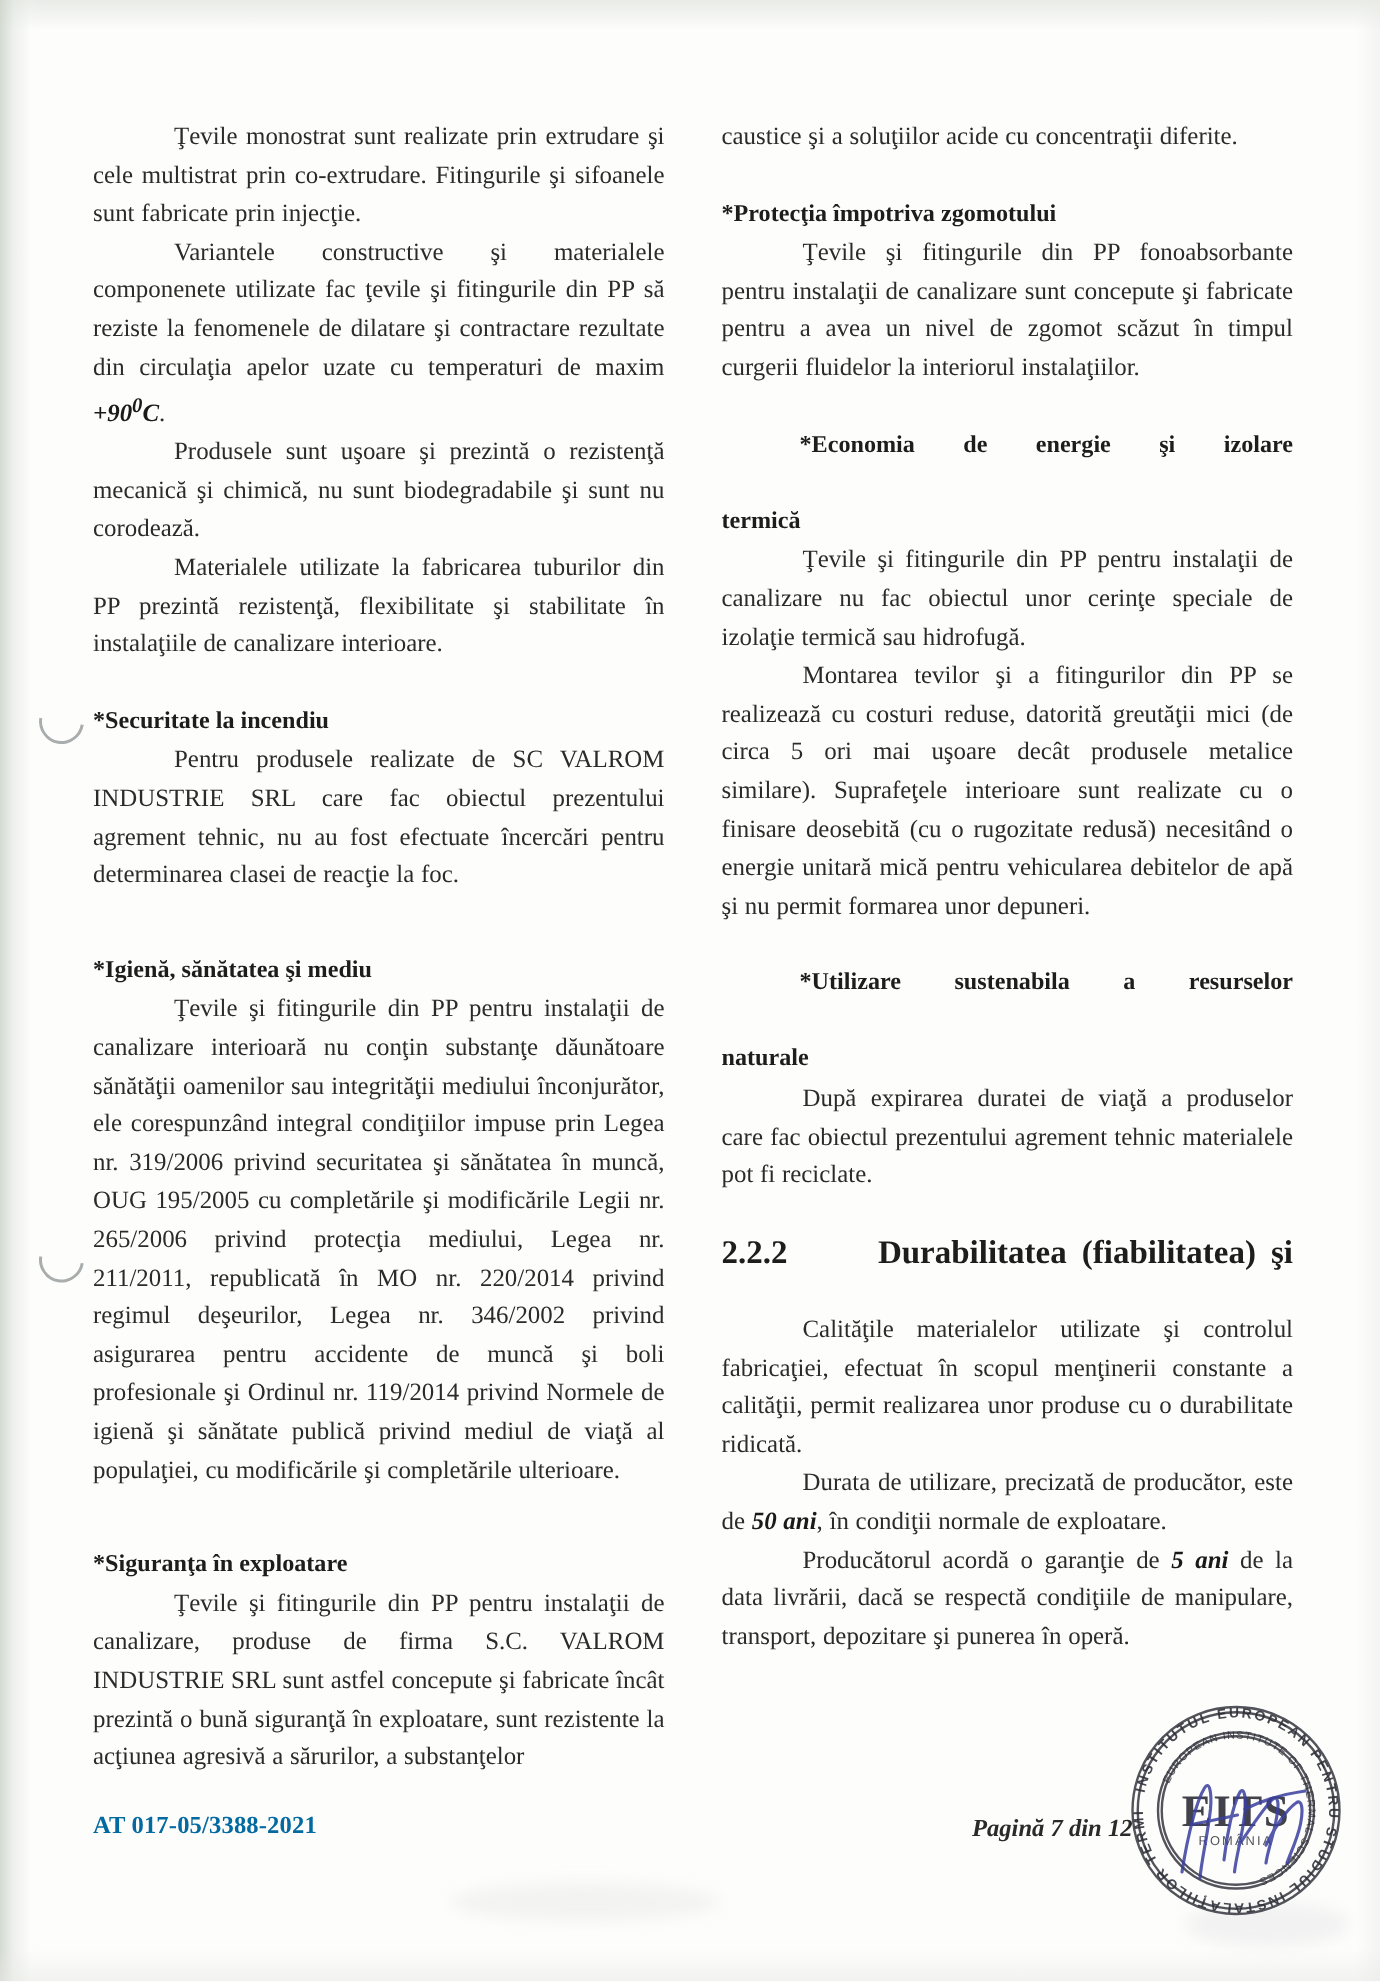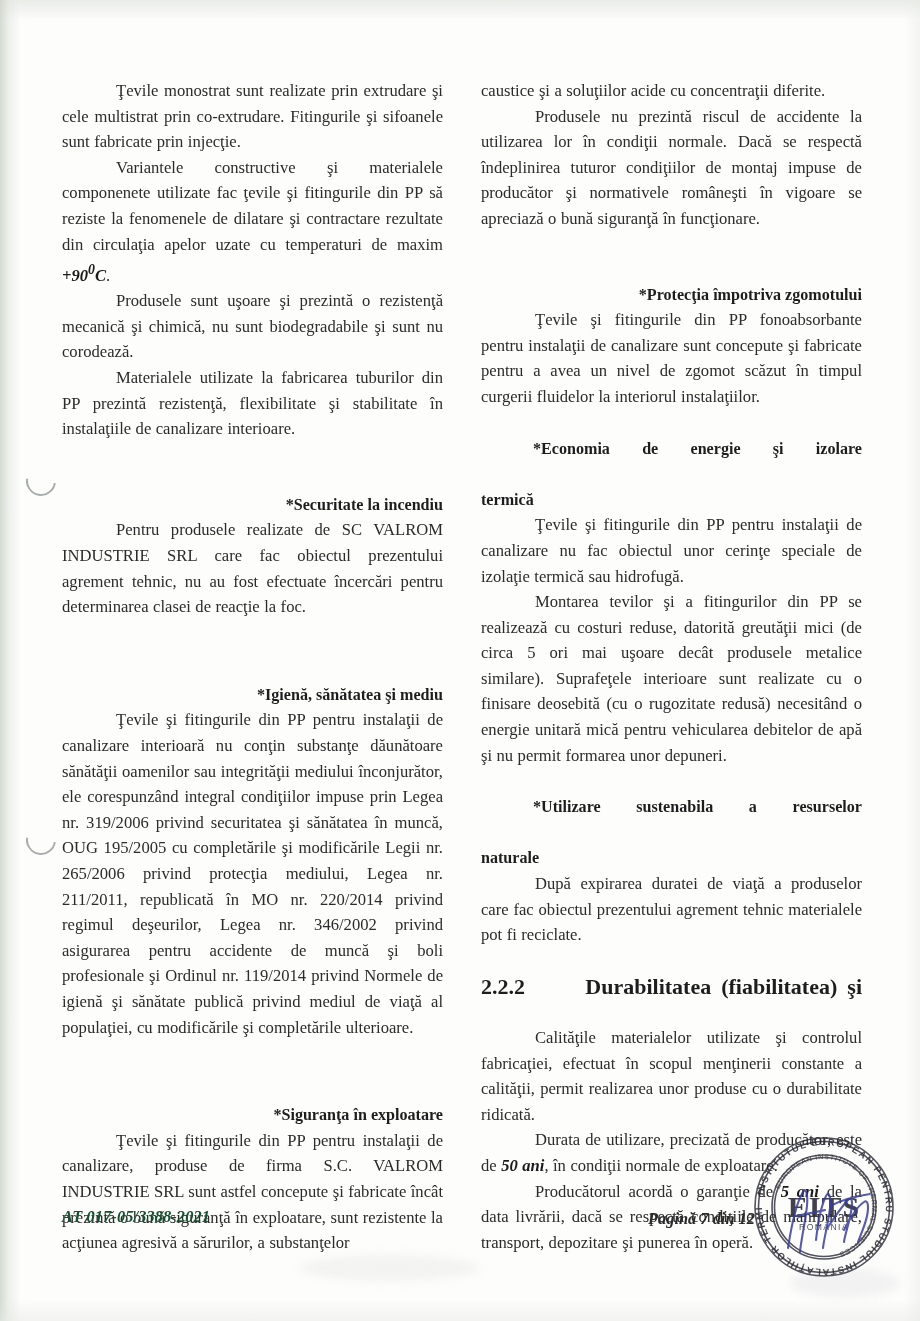--- a/index.html
+++ b/index.html
@@ -109,23 +109,22 @@
   h3.heading {
     margin: 0;
     font-size: 16.1px;
     line-height: 25.6px;
     font-weight: bold;
     color: #1d1d1d;
     text-align: justify;
     text-indent: 0;
   }
   h3.heading.centered {
-    text-align: right;
+    text-align: left;
     text-indent: 0;
-    margin-top: 24px;
   }
   h3.heading.ind {
     text-indent: 52px;
   }
   
   h3.heading.stretch {
     text-align: justify;
   }
   h3.heading.stretch::after {
     content: "";
@@ -150,23 +149,22 @@
   .gap-lg { height: 38px; }
 
   b, strong { font-weight: bold; color: #1a1a1a; font-style: italic; }
 
   
   .footer-left {
     position: absolute;
     left: 62px;
     top: 1207px;
     font-size: 16.4px;
-    font-style: italic;
     font-weight: bold;
-    color: #14532d;
+    color: #0369a1;
     letter-spacing: 0.1px;
   }
   .footer-right {
     position: absolute;
     left: 648px;
     top: 1209px;
     font-size: 16.4px;
     font-style: italic;
     font-weight: bold;
     color: #2a2a2a;
@@ -251,21 +249,20 @@
         <h3 class="heading centered">*Siguranţa în exploatare</h3>
 
         <p class="para">Ţevile şi fitingurile din PP pentru instalaţii de canalizare, produse de firma S.C. VALROM INDUSTRIE SRL sunt astfel concepute şi fabricate încât prezintă o bună siguranţă în exploatare, sunt rezistente la acţiunea agresivă a sărurilor, a substanţelor</p>
 
       </div>
 
       <div class="col">
 
         <p class="para noindent">caustice şi a soluţiilor acide cu concentraţii diferite.</p>
 
-        <p class="para">Produsele nu prezintă riscul de accidente la utilizarea lor în condiţii normale. Dacă se respectă îndeplinirea tuturor condiţiilor de montaj impuse de producător şi normativele româneşti în vigoare se apreciază o bună siguranţă în funcţionare.</p>
 
         <div class="gap-md"></div>
 
         <h3 class="heading centered">*Protecţia împotriva zgomotului</h3>
 
         <p class="para">Ţevile şi fitingurile din PP fonoabsorbante pentru instalaţii de canalizare sunt concepute şi fabricate pentru a avea un nivel de zgomot scăzut în timpul curgerii fluidelor la interiorul instalaţiilor.</p>
 
         <div class="gap-md"></div>
 
         <h3 class="heading stretch ind">*Economia de energie şi izolare</h3>

